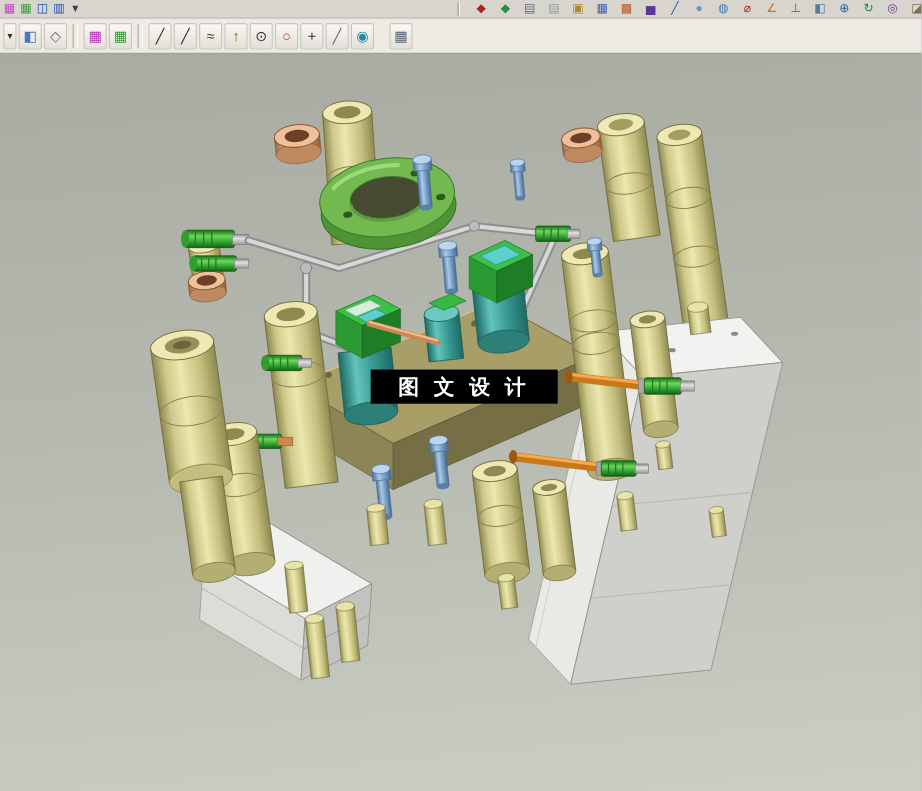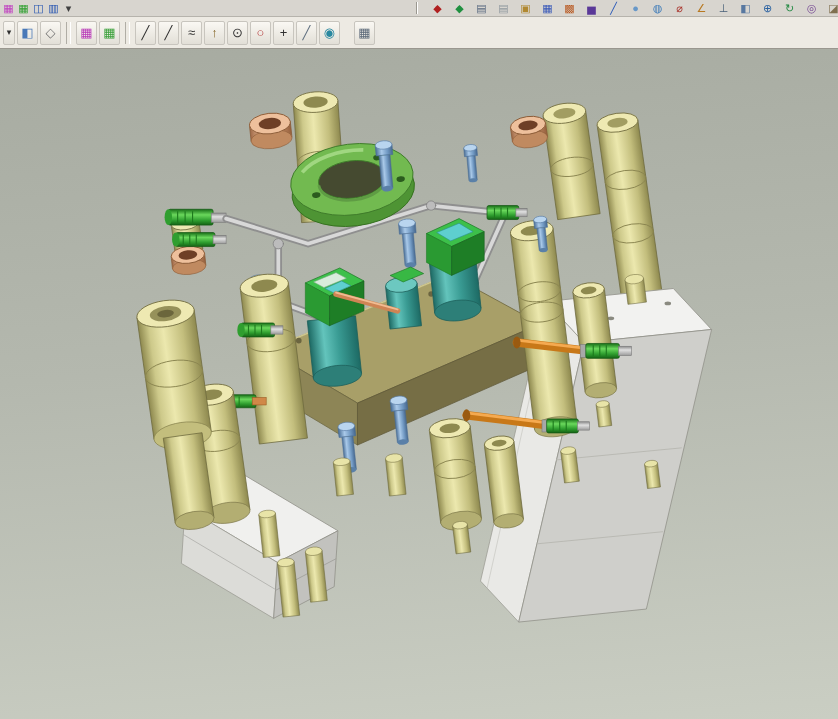--- a/index.html
+++ b/index.html
@@ -524,14 +524,15 @@
           <rect x="661" y="494" width="14" height="26" fill="url(#gTan)" stroke="#6e6a3e" stroke-width="0.6"></rect>
           <ellipse cx="668" cy="494" rx="7" ry="3.5" fill="#e8e4a8" stroke="#7a7547" stroke-width="0.6"></ellipse>
         </g>
         <g transform="rotate(-7 463 560)">
           <rect x="455" y="560" width="16" height="30" fill="url(#gTan)" stroke="#6e6a3e" stroke-width="0.6"></rect>
           <ellipse cx="463" cy="560" rx="8" ry="4" fill="#e8e4a8" stroke="#7a7547" stroke-width="0.6"></ellipse>
         </g>
       </g>
     </svg>
 
+    <div class="wm">图 文 设 计</div>
   </div>
 </div>
 
 </body></html>

